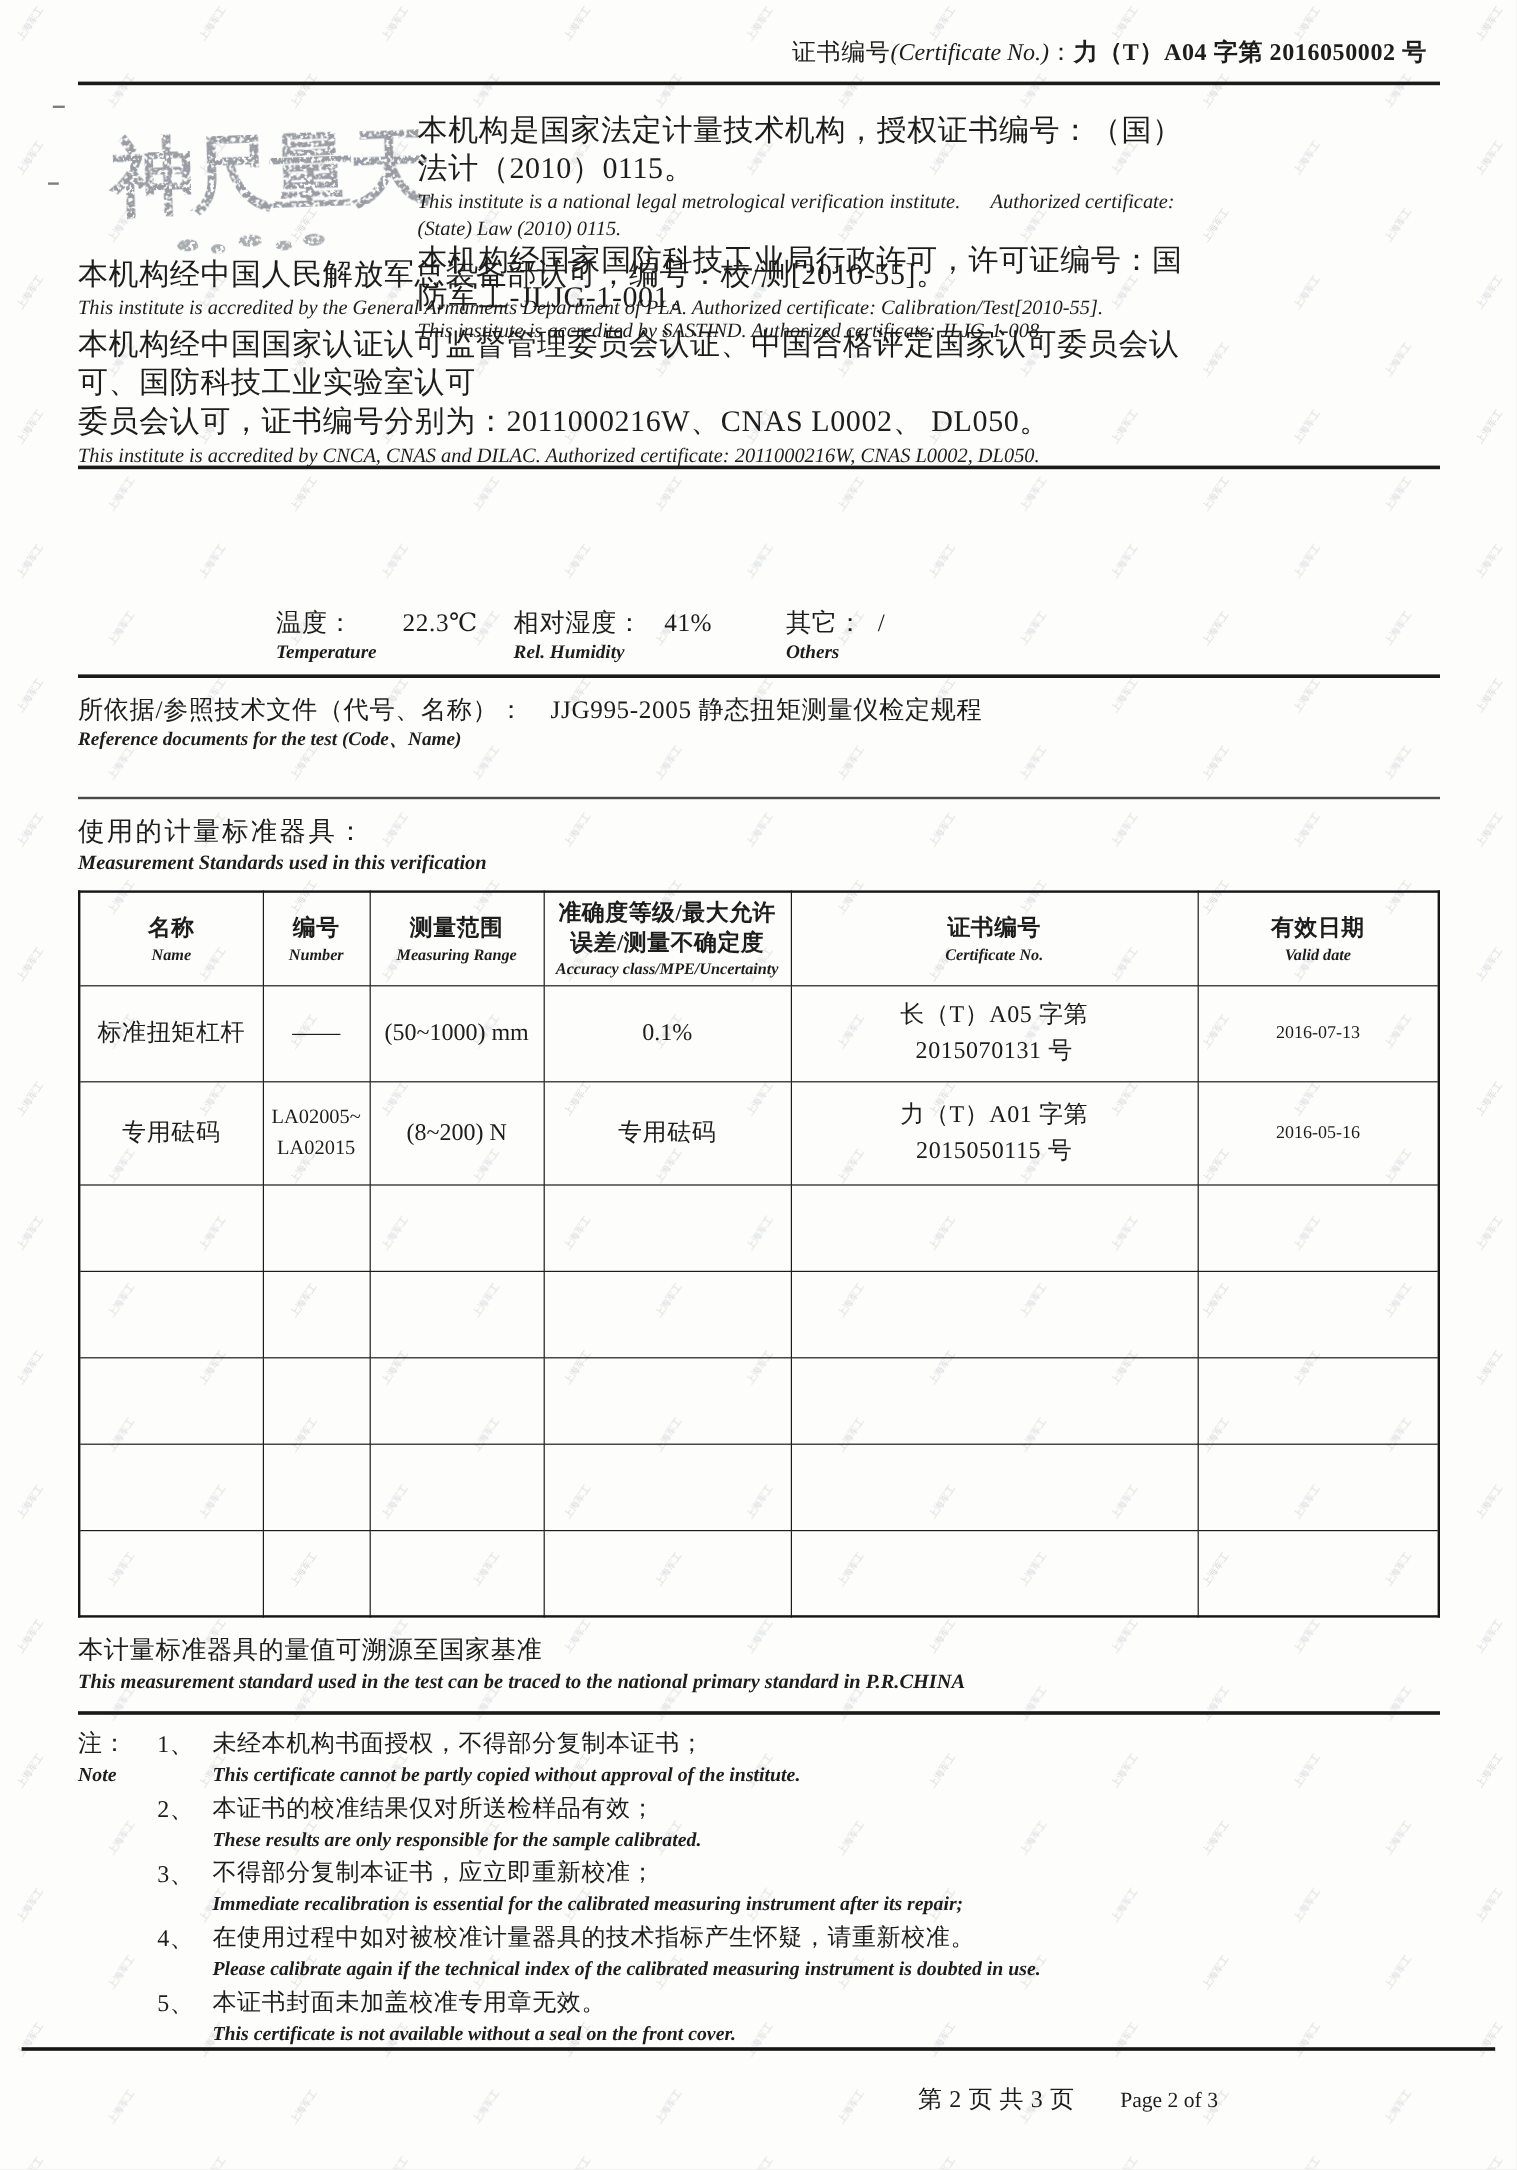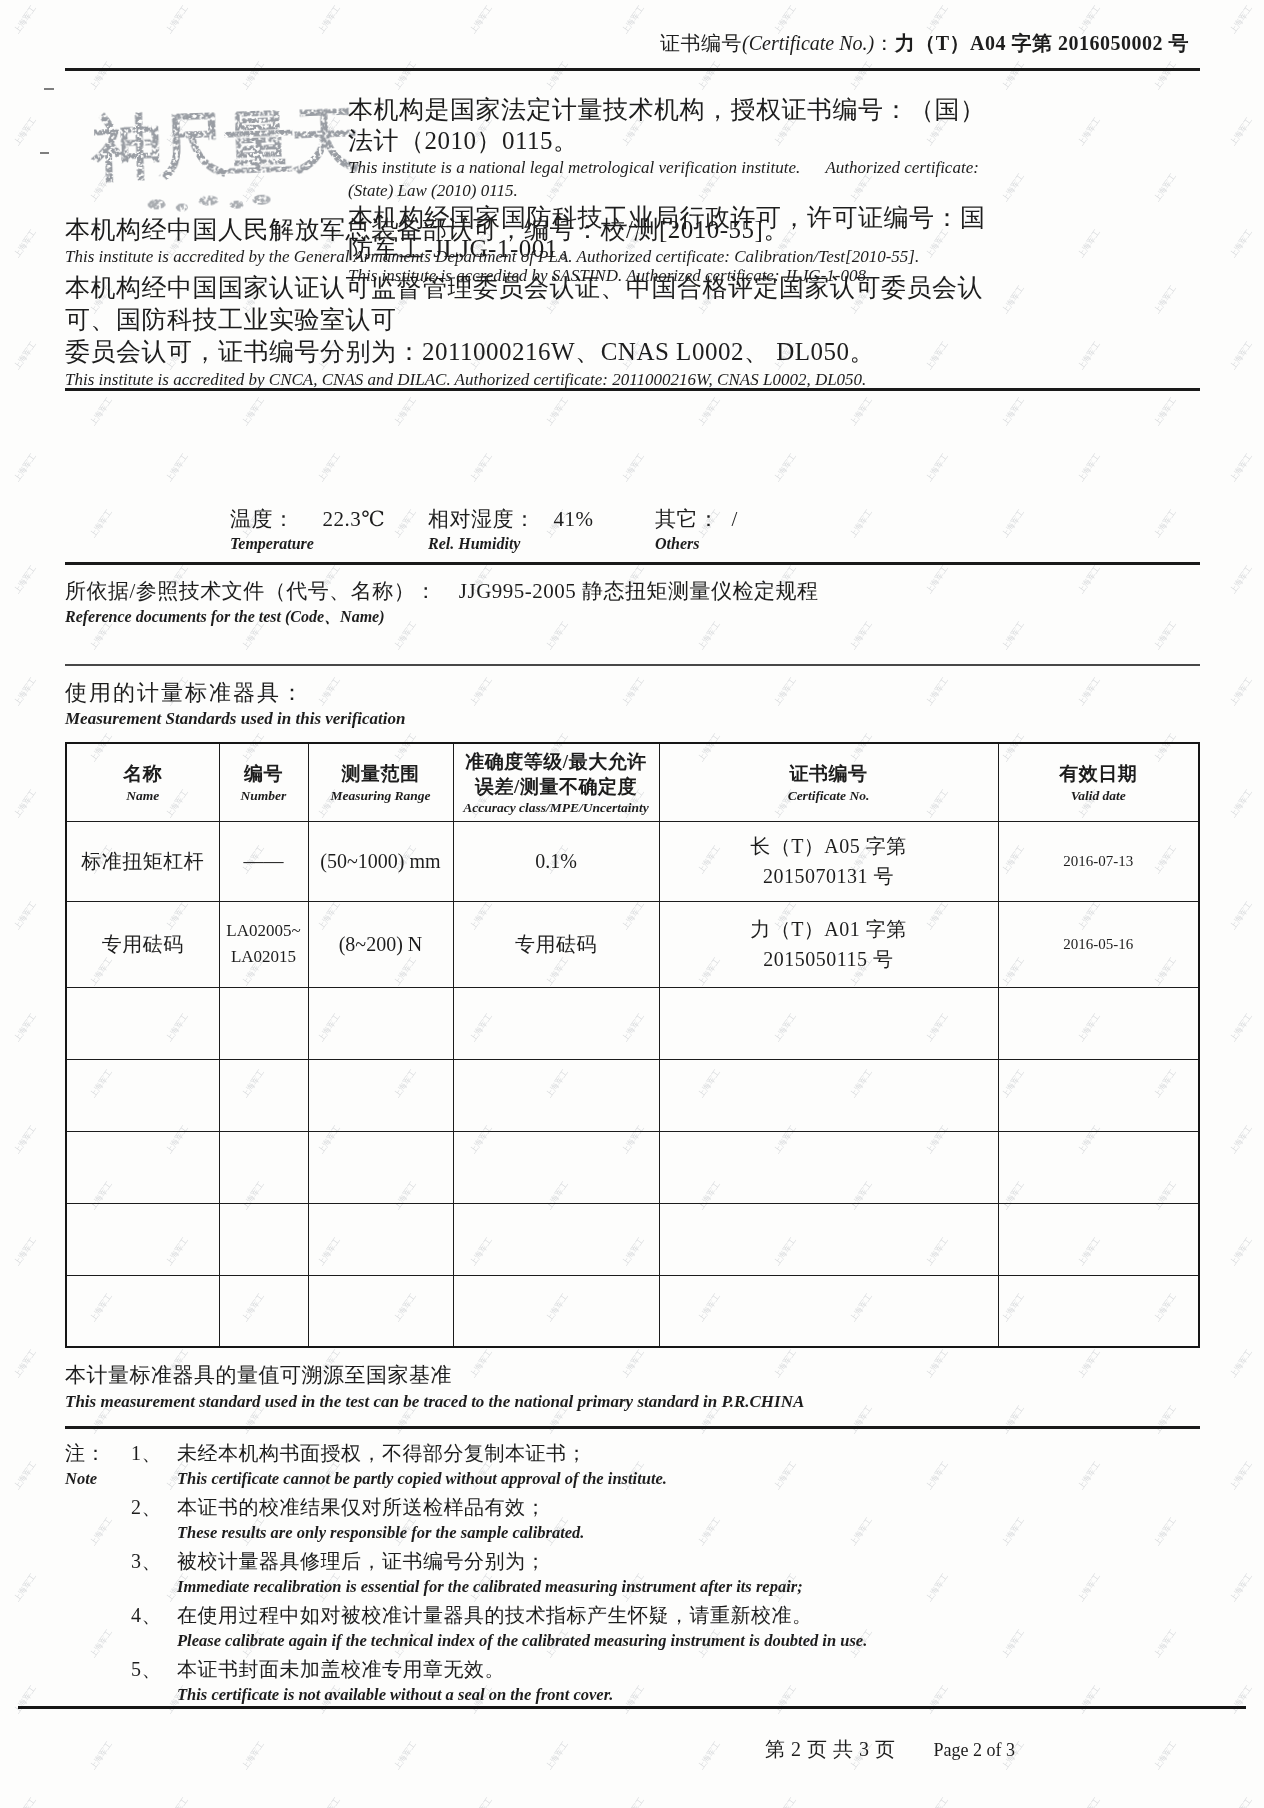--- a/index.html
+++ b/index.html
@@ -28,21 +28,21 @@
   .acc-full  { position:absolute; left:65px;  top:214px; width:968px; }
   .p-zh { font-size:25px; line-height:31px; }
   .p-en { font-size:17px; line-height:23px; }
 
   
   .locus-block { position:absolute; left:65px; top:420px; width:600px; }
   .lab-zh { font-size:21px; line-height:28px; }
   .lab-en { font-size:16px; line-height:22px; font-weight:bold; font-style:italic; }
   .env-row { position:absolute; left:230px; top:505px; width:760px; height:52px; }
   .env-g { position:absolute; top:0; }
-  .env-g .v { margin-left:28px; }
+  .env-g .v { margin-left:41px; }
 
   
   .ref-block { position:absolute; left:65px; top:576px; width:1000px; }
   .ref-line { font-size:21px; line-height:30px; }
   .ref-line .v { margin-left:22px; }
 
   
   .std-block { position:absolute; left:65px; top:678px; width:800px; }
   .std-zh { font-size:22px; line-height:30px; letter-spacing:2px; }
 
@@ -299,21 +299,21 @@
       <div class="note-item">
         <span class="note-num zh">2、</span>
         <div class="note-body">
           <div class="note-zh zh">本证书的校准结果仅对所送检样品有效；</div>
           <div class="note-en">These results are only responsible for the sample calibrated.</div>
         </div>
       </div>
       <div class="note-item">
         <span class="note-num zh">3、</span>
         <div class="note-body">
-          <div class="note-zh zh">被校计量器具修理后，证书编号分别为；</div>
+          <div class="note-zh zh">不得部分复制本证书，应立即重新校准；</div>
           <div class="note-en">Immediate recalibration is essential for the calibrated measuring instrument after its repair;</div>
         </div>
       </div>
       <div class="note-item">
         <span class="note-num zh">4、</span>
         <div class="note-body">
           <div class="note-zh zh">在使用过程中如对被校准计量器具的技术指标产生怀疑，请重新校准。</div>
           <div class="note-en">Please calibrate again if the technical index of the calibrated measuring instrument is doubted in use.</div>
         </div>
       </div>

